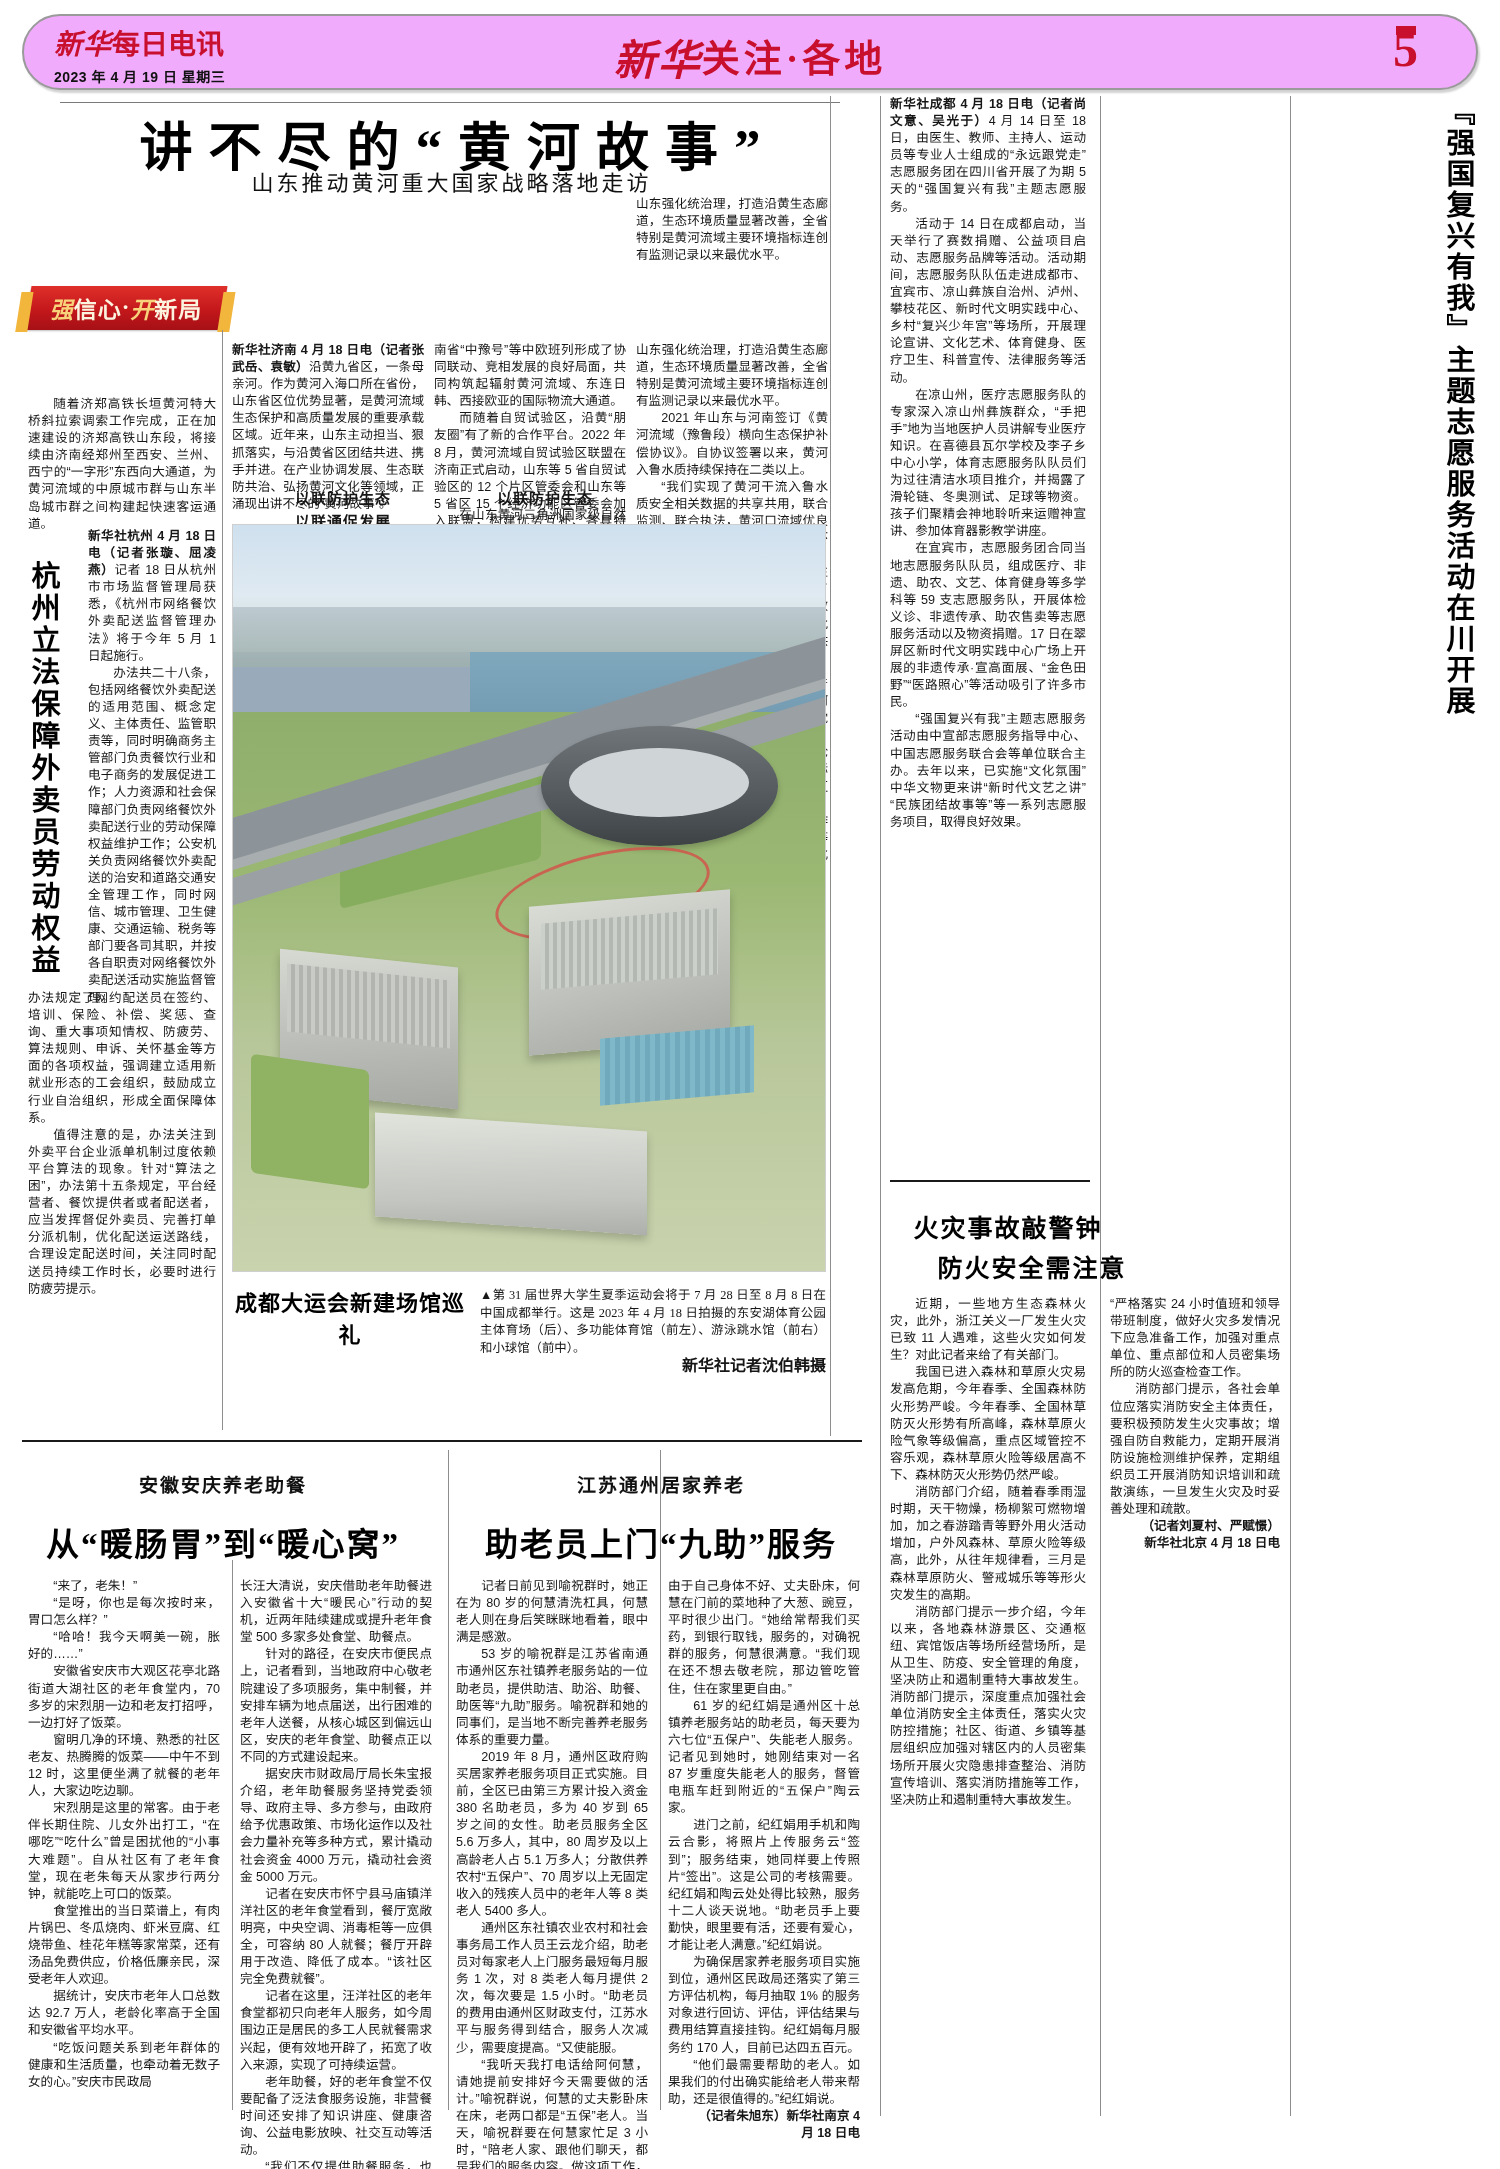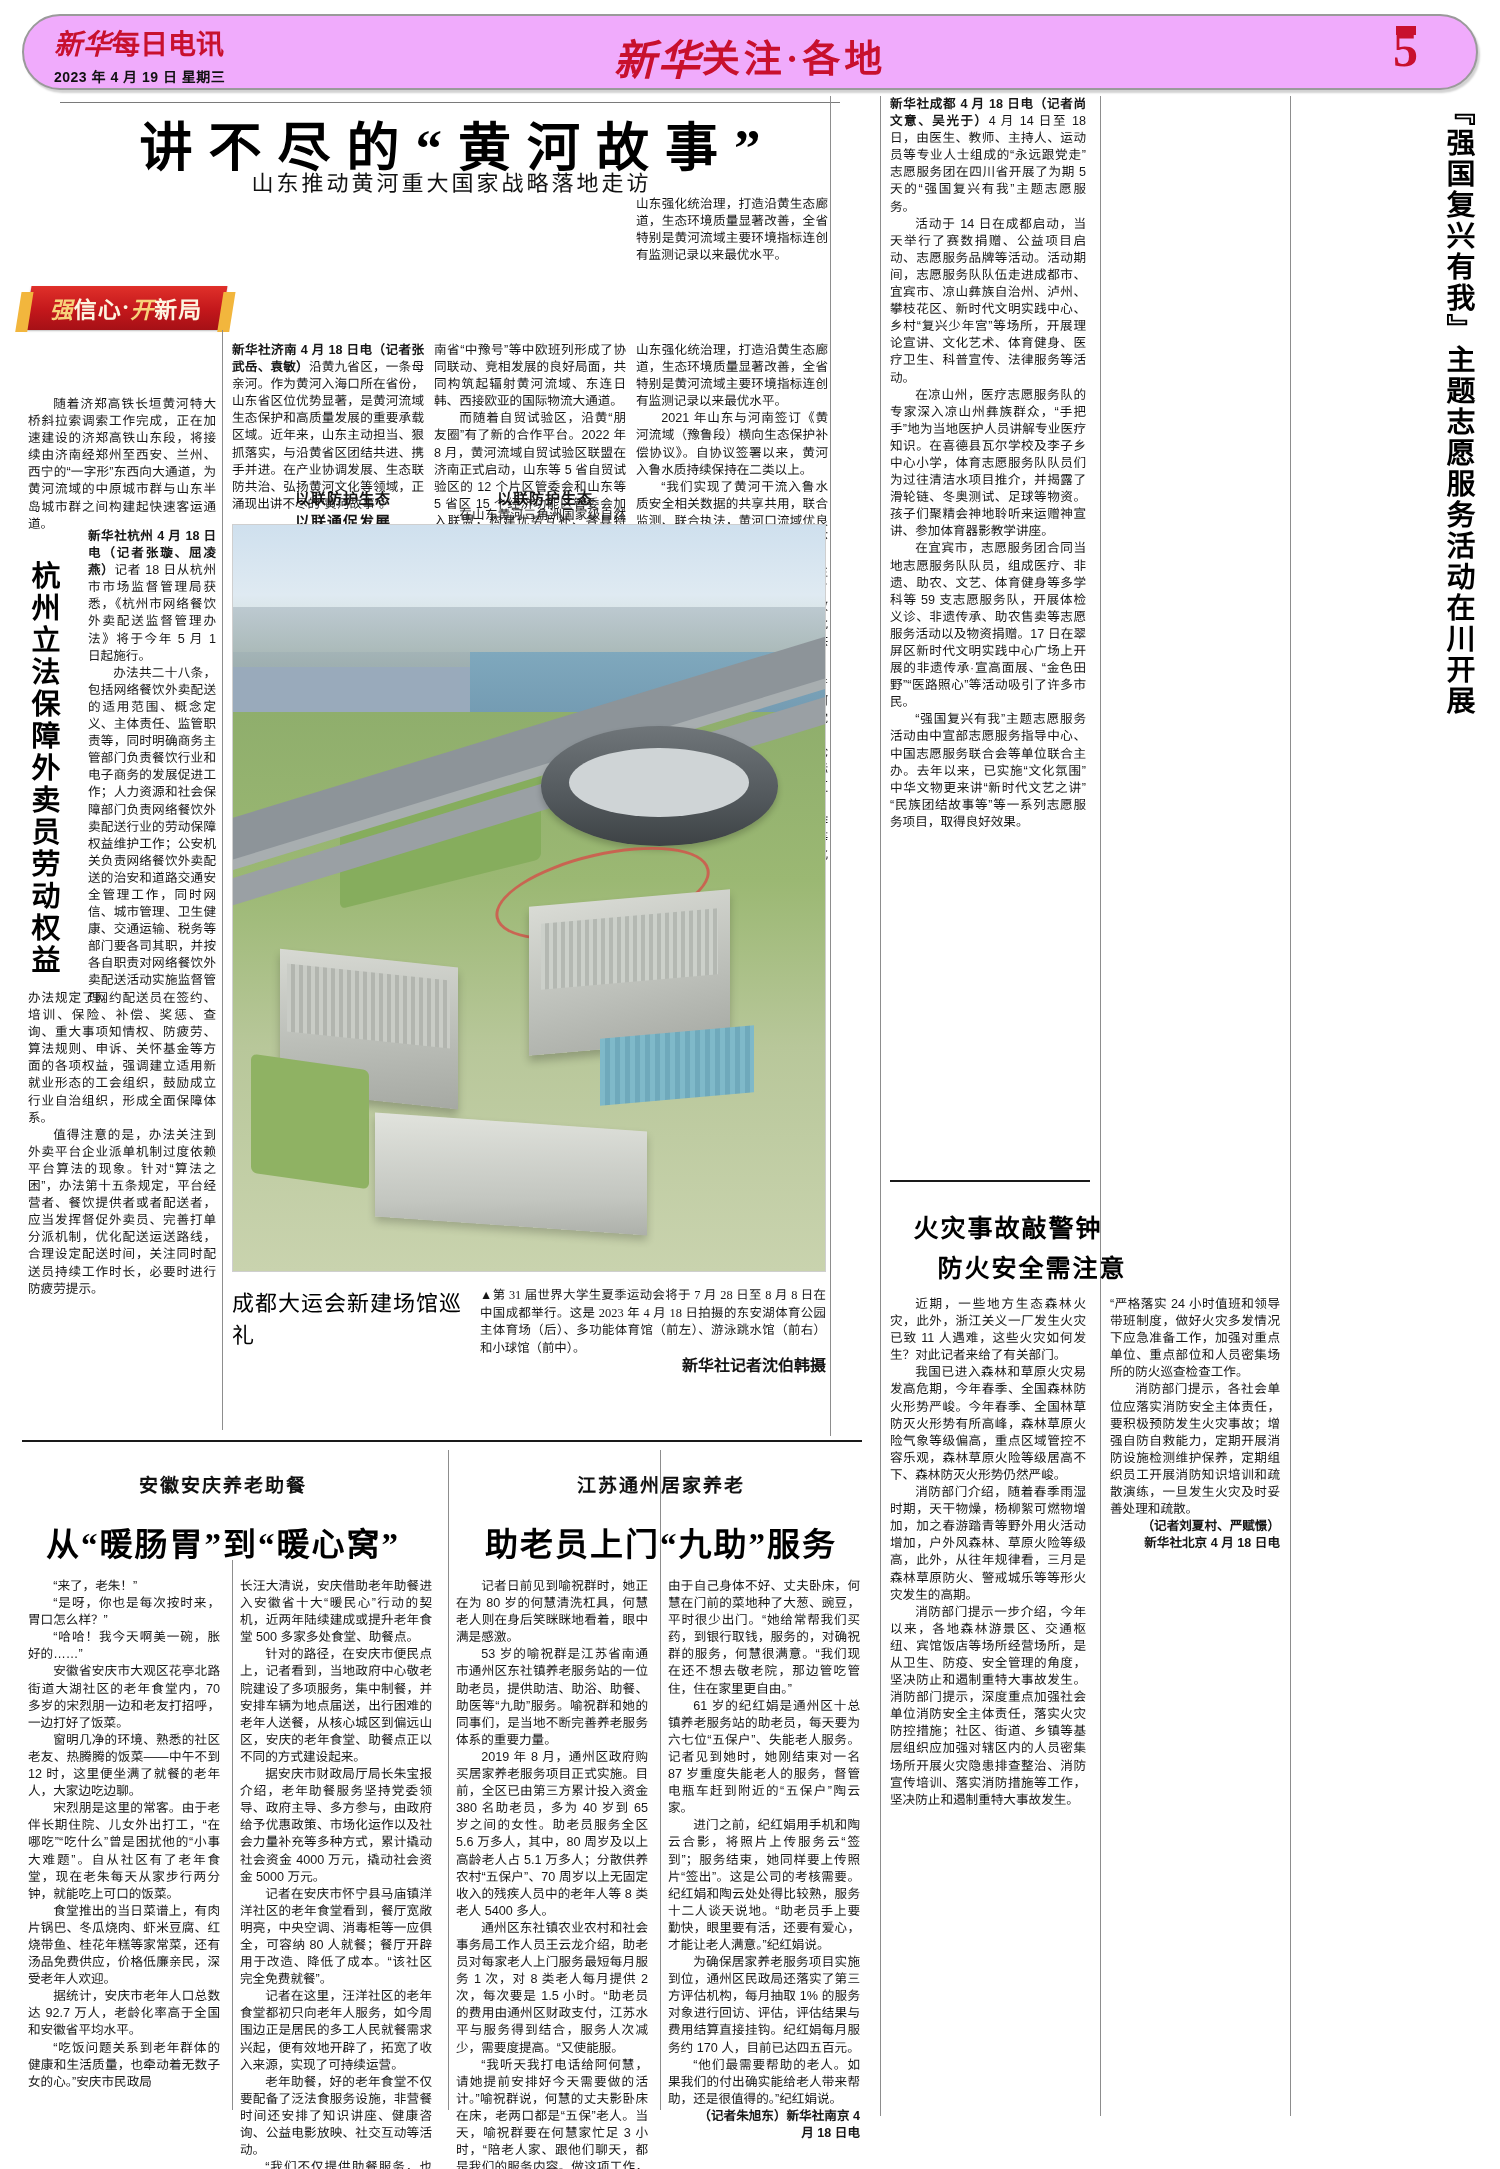--- a/index.html
+++ b/index.html
@@ -161,23 +161,23 @@
   .photo-caption{
     position:absolute;left:480px;top:1287px;width:346px;
     font-family:"Liberation Serif","DejaVu Serif",serif;
     font-size:12.4px;line-height:17.5px;color:#161616;text-align:justify;
   }
   .photo-credit{
     position:absolute;left:480px;top:1352px;width:346px;text-align:right;
     font-size:16px;font-weight:bold;color:#161616;
   }
   .photo-title{
-    position:absolute;left:232px;top:1285px;width:236px;
-    font-family:"Liberation Serif","DejaVu Serif",serif;
-    font-weight:normal;font-size:22px;letter-spacing:1px;color:#000;
+    position:absolute;left:232px;top:1285px;width:236px;text-align:center;
+    font-family:"Liberation Serif","DejaVu Serif",serif;
+    font-weight:bold;font-size:22px;letter-spacing:1px;color:#000;
   }
 
   
   .kicker{
     position:absolute;text-align:center;font-size:19px;font-weight:bold;
     letter-spacing:2px;color:#111;
   }
   .bigtitle{
     position:absolute;text-align:center;
     font-family:"Liberation Serif","DejaVu Serif",serif;

